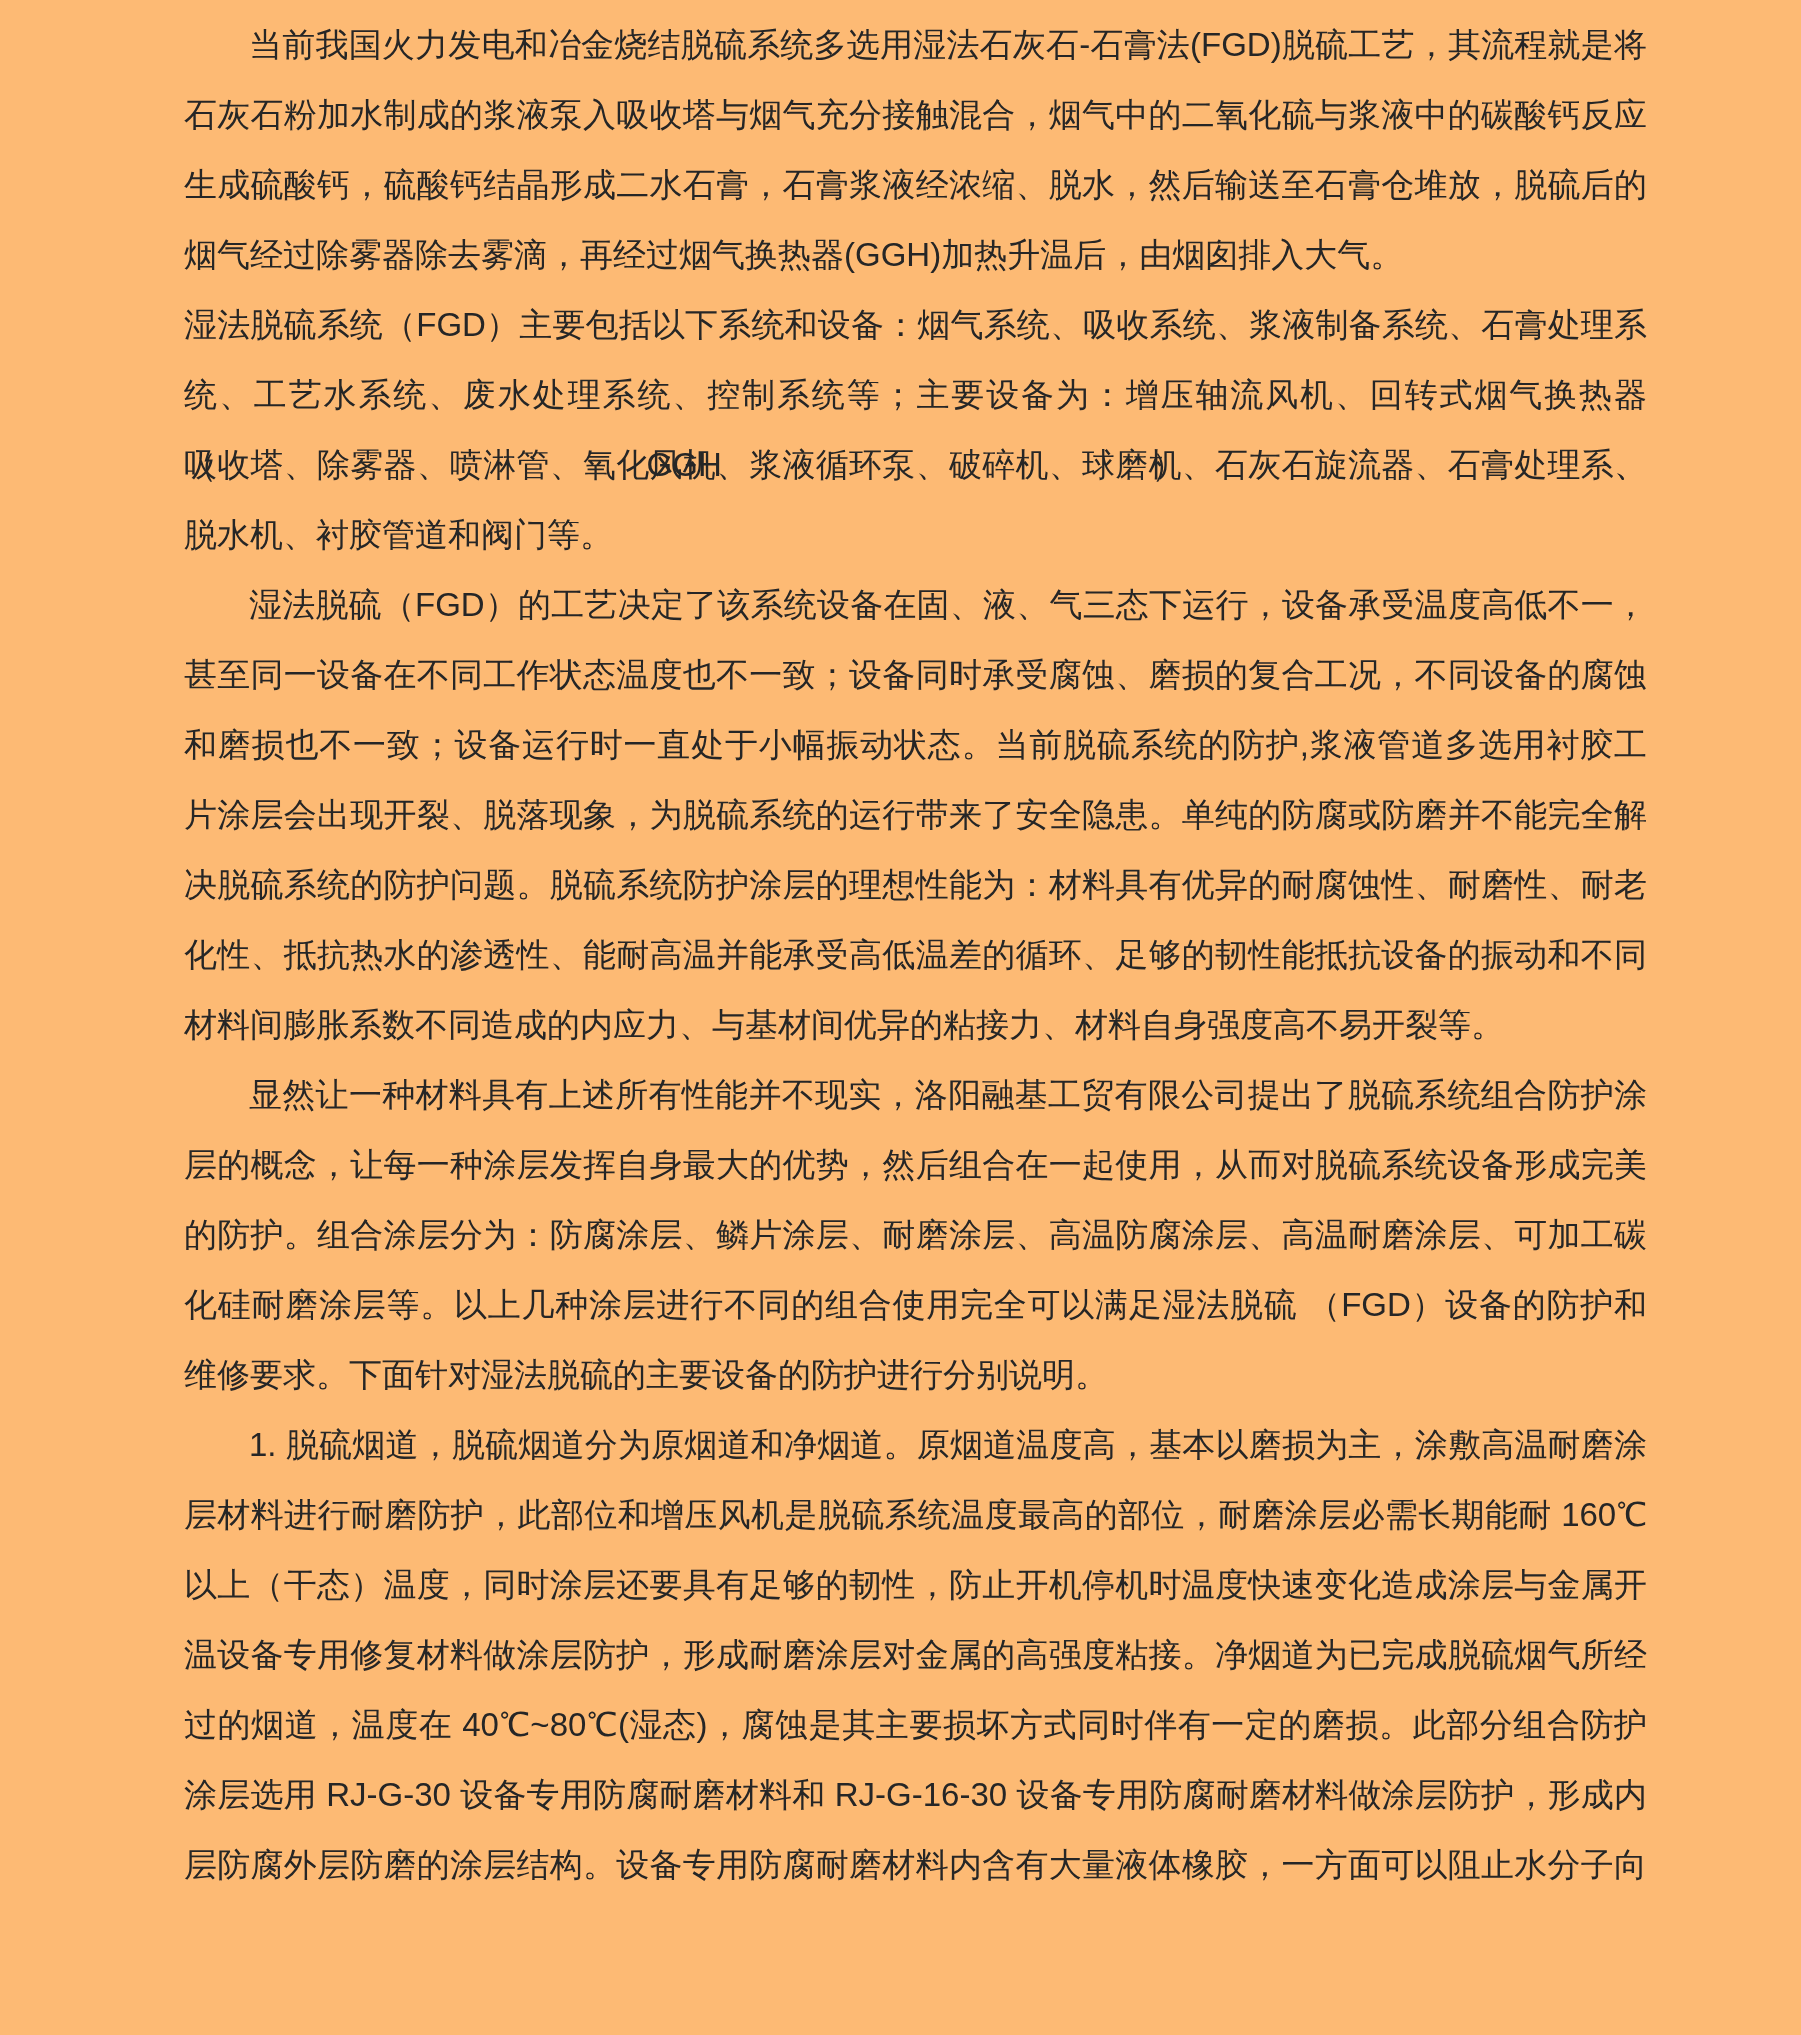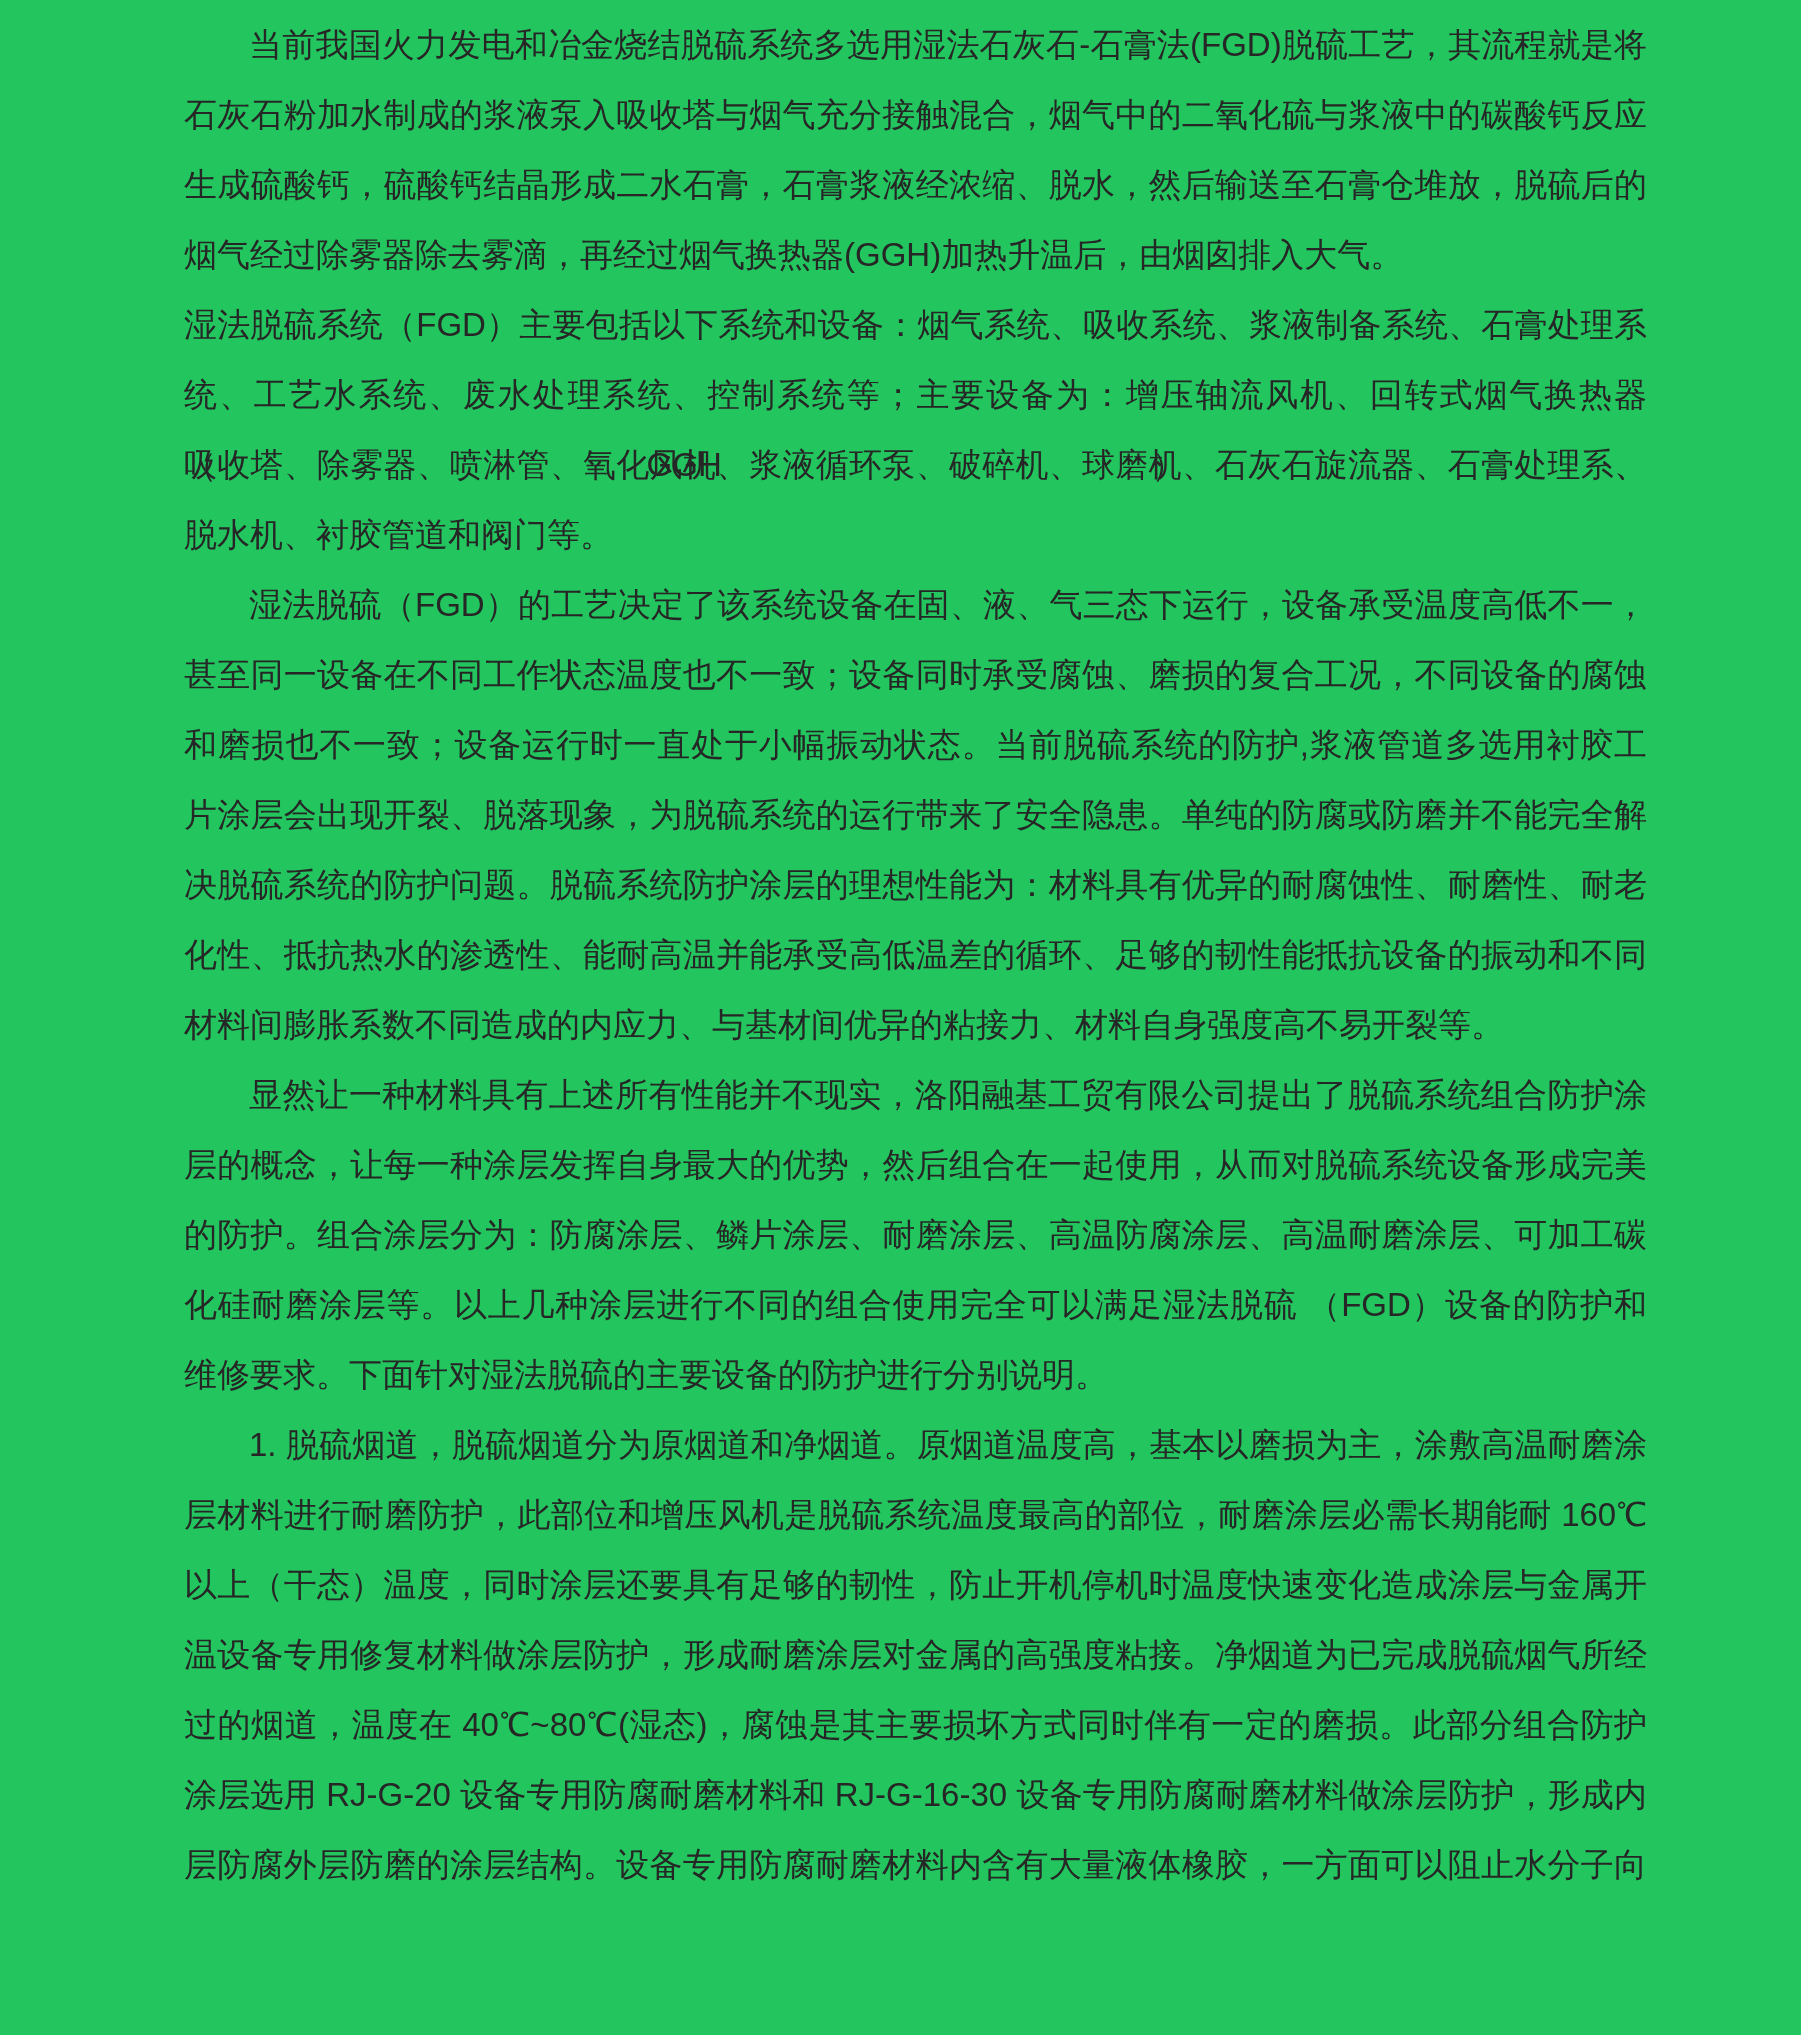--- a/index.html
+++ b/index.html
@@ -4,21 +4,21 @@
 <style>
   html, body {
     margin: 0;
     padding: 0;
     background: #ffffff;
   }
   .page {
     position: relative;
     width: 1802px;
     height: 2035px;
-    background: #22c55e;
+    background: #fdba74;
     overflow: hidden;
     font-family: "Liberation Sans", sans-serif;
   }
   .textblock {
     position: absolute;
     left: 184px;
     top: 10.2px;
     width: 1463px;
   }
   .ln {
@@ -69,17 +69,17 @@
       <div class="ln full ind">显然让一种材料具有上述所有性能并不现实，洛阳融基工贸有限公司提出了脱硫系统组合防护涂</div>
       <div class="ln full">层的概念，让每一种涂层发挥自身最大的优势，然后组合在一起使用，从而对脱硫系统设备形成完美</div>
       <div class="ln full">的防护。组合涂层分为：防腐涂层、鳞片涂层、耐磨涂层、高温防腐涂层、高温耐磨涂层、可加工碳</div>
       <div class="ln full">化硅耐磨涂层等。以上几种涂层进行不同的组合使用完全可以满足湿法脱硫 （FGD）设备的防护和</div>
       <div class="ln short">维修要求。下面针对湿法脱硫的主要设备的防护进行分别说明。</div>
       <div class="ln full ind">1. 脱硫烟道，脱硫烟道分为原烟道和净烟道。原烟道温度高，基本以磨损为主，涂敷高温耐磨涂</div>
       <div class="ln full">层材料进行耐磨防护，此部位和增压风机是脱硫系统温度最高的部位，耐磨涂层必需长期能耐 160℃</div>
       <div class="ln full">以上（干态）温度，同时涂层还要具有足够的韧性，防止开机停机时温度快速变化造成涂层与金属开</div>
       <div class="ln full">温设备专用修复材料做涂层防护，形成耐磨涂层对金属的高强度粘接。净烟道为已完成脱硫烟气所经</div>
       <div class="ln full">过的烟道，温度在 40℃~80℃(湿态)，腐蚀是其主要损坏方式同时伴有一定的磨损。此部分组合防护</div>
-      <div class="ln full">涂层选用 RJ-G-20 设备专用防腐耐磨材料和 RJ-G-16-30 设备专用防腐耐磨材料做涂层防护，形成内</div>
+      <div class="ln full">涂层选用 RJ-G-30 设备专用防腐耐磨材料和 RJ-G-16-30 设备专用防腐耐磨材料做涂层防护，形成内</div>
       <div class="ln full">层防腐外层防磨的涂层结构。设备专用防腐耐磨材料内含有大量液体橡胶，一方面可以阻止水分子向</div>
     </div>
 </div>
 
 
 </body></html>

